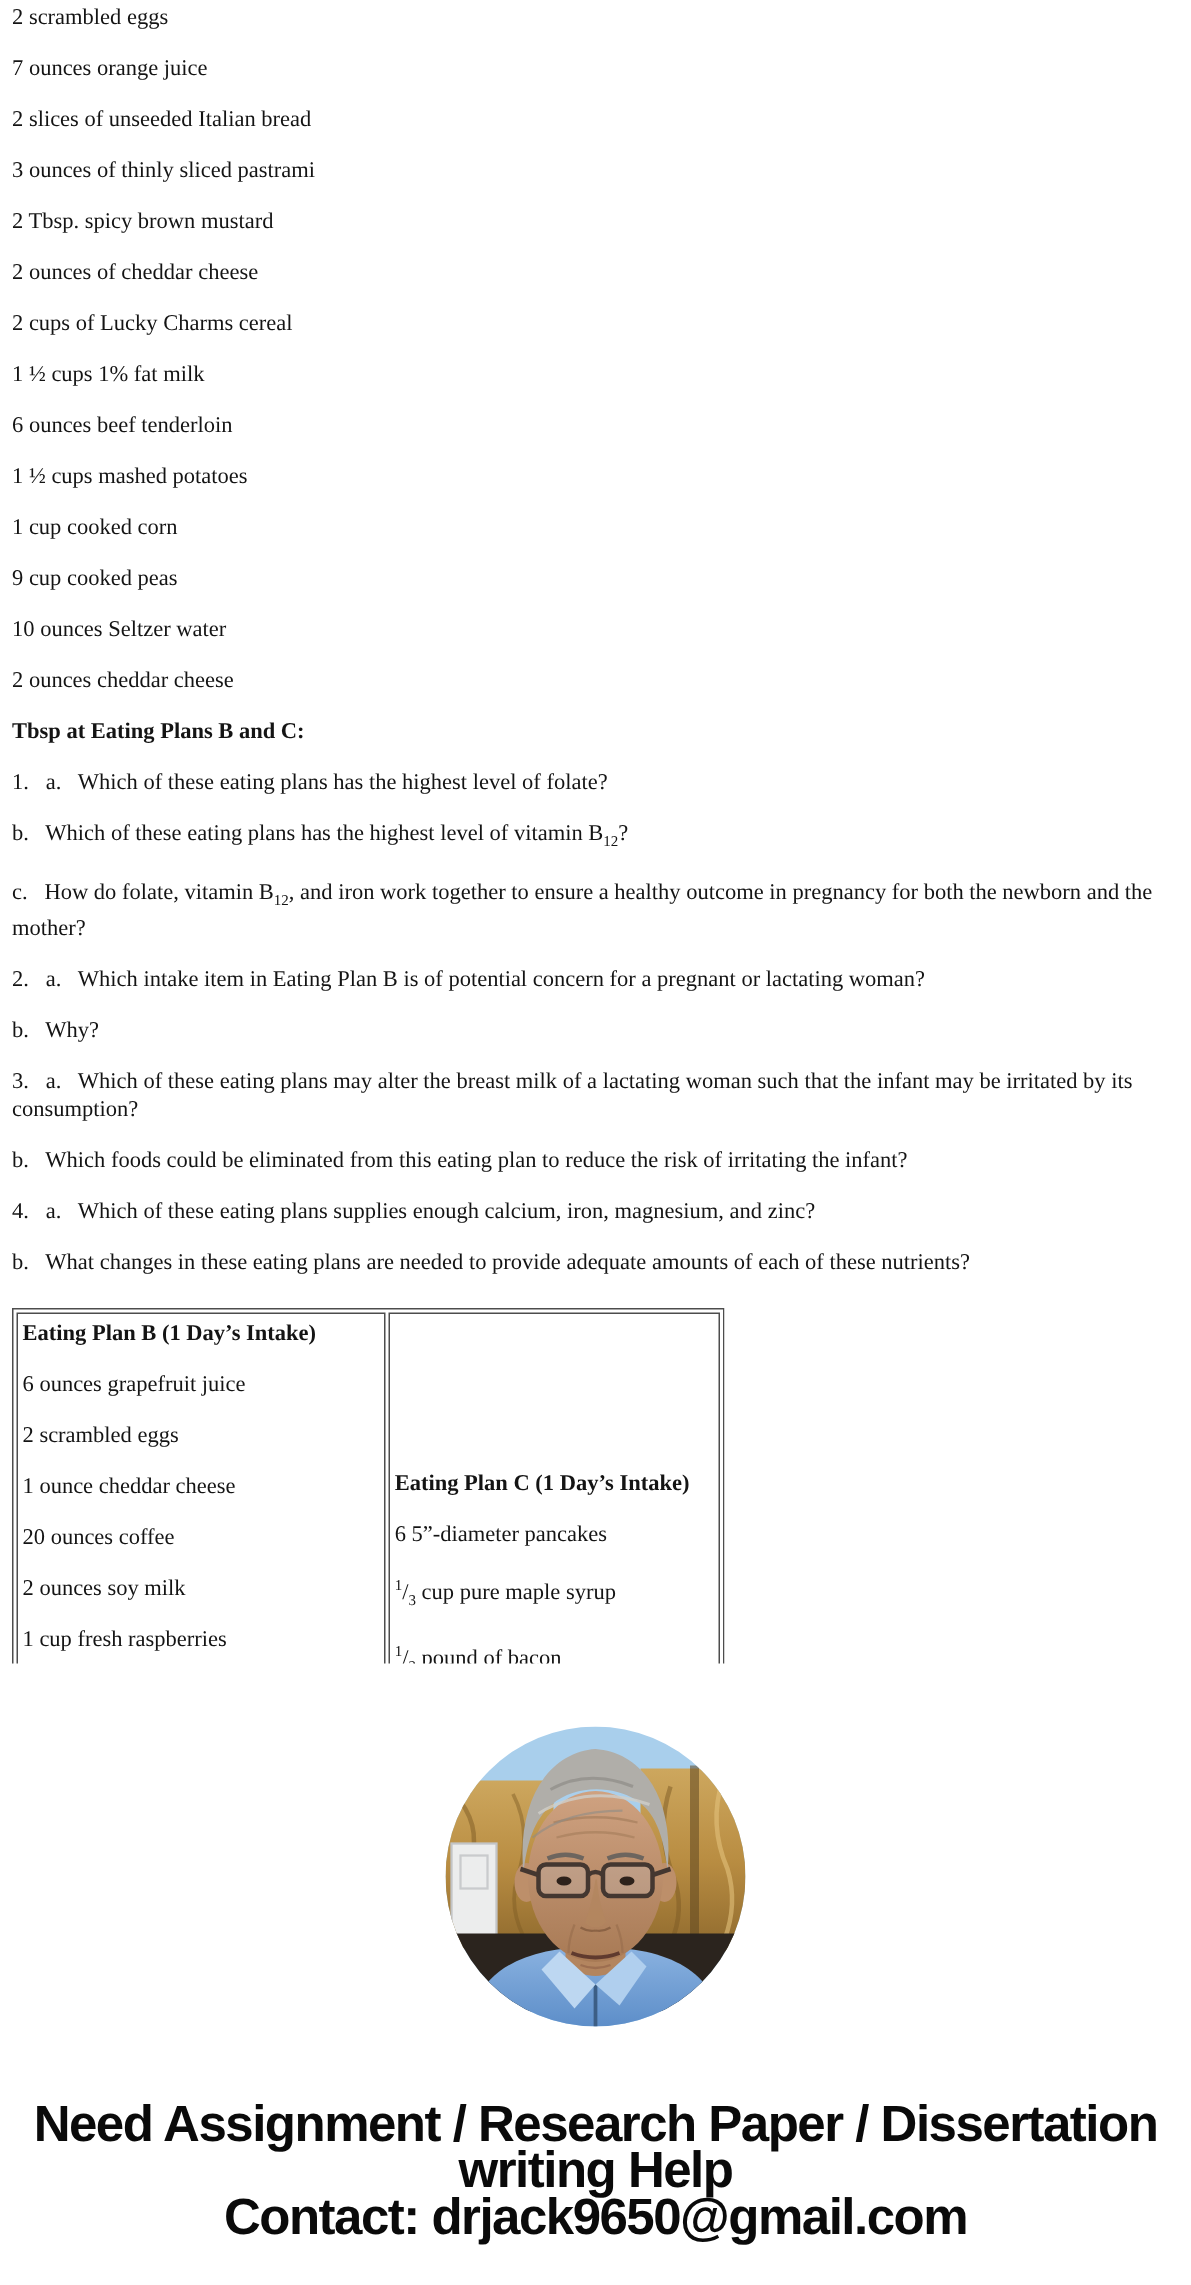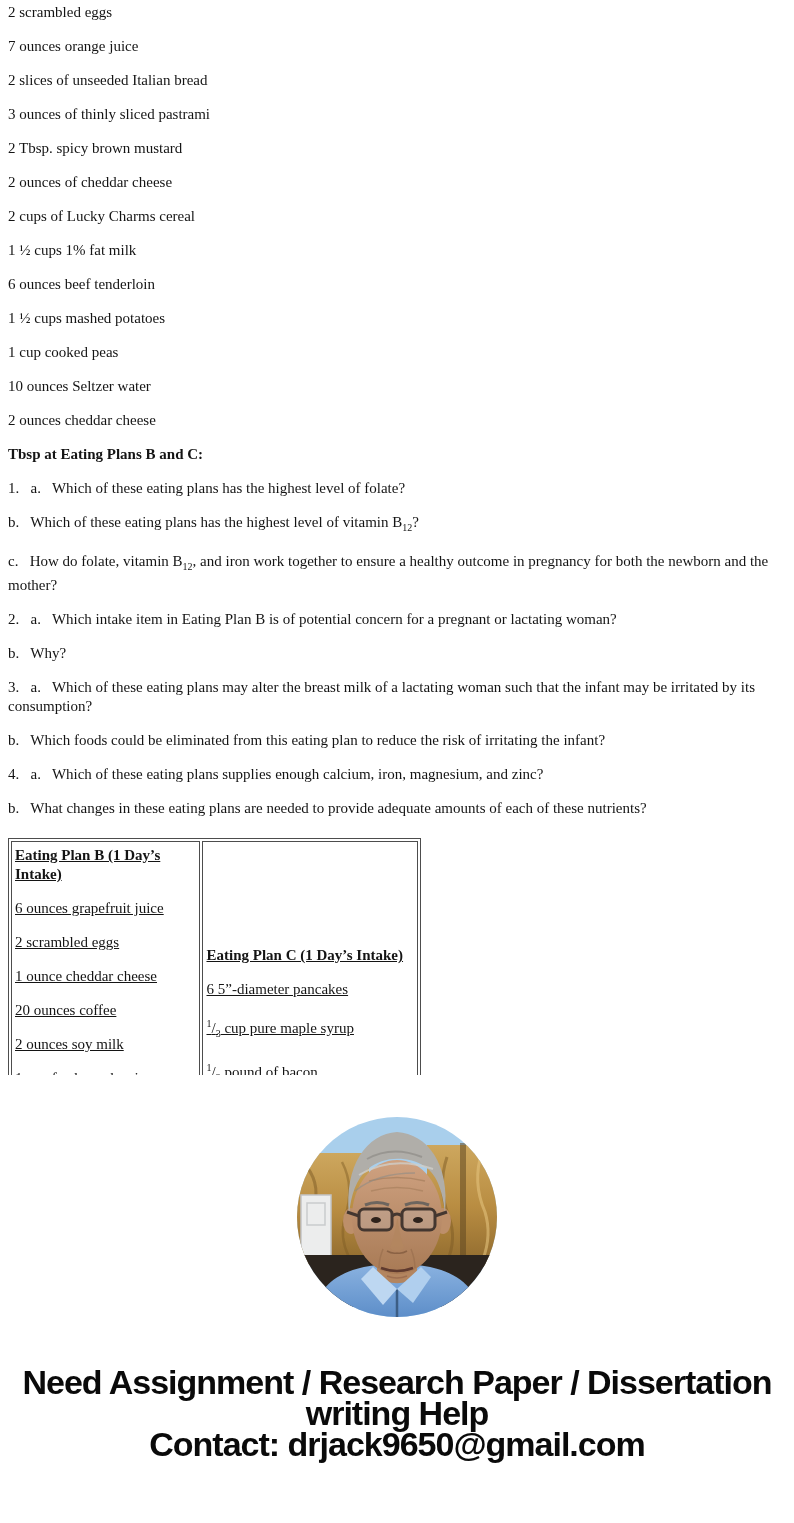--- a/index.html
+++ b/index.html
@@ -21,23 +21,22 @@
     margin: 15px 0;
   }
   .bold { font-weight: bold; }
   sub { font-size: 10px; }
   sup { font-size: 10px; }
 
   
   .table-clip {
     margin-top: 20px;
     height: 237px;
-    width: 413px;
+    width: 475px;
     overflow: hidden;
-    text-decoration: underline;
   }
   table.plans {
     border: 1px solid #4d4d4d;
     border-collapse: separate;
     border-spacing: 2px;
   }
   table.plans td {
     border: 1px solid #4d4d4d;
     vertical-align: top;
     padding: 1px 3px;
@@ -74,21 +73,22 @@
   <p>2 scrambled eggs</p>
   <p>7 ounces orange juice</p>
   <p>2 slices of unseeded Italian bread</p>
   <p>3 ounces of thinly sliced pastrami</p>
   <p>2 Tbsp. spicy brown mustard</p>
   <p>2 ounces of cheddar cheese</p>
   <p>2 cups of Lucky Charms cereal</p>
   <p>1 ½ cups 1% fat milk</p>
   <p>6 ounces beef tenderloin</p>
   <p>1 ½ cups mashed potatoes</p>
-  <p>1 cup cooked peas</p>
+  <p>1 cup cooked corn</p>
+  <p>9 cup cooked peas</p>
   <p>10 ounces Seltzer water</p>
   <p>2 ounces cheddar cheese</p>
 
   <p class="bold">Tbsp at Eating Plans B and C:</p>
 
   <p>1.&nbsp;&nbsp; a.&nbsp;&nbsp; Which of these eating plans has the highest level of folate?</p>
   <p><span>b.&nbsp;&nbsp; Which of these eating plans has the highest level of vitamin B</span><sub>12</sub><span>?</span></p>
   <p><span>c.&nbsp;&nbsp; How do folate, vitamin B</span><sub>12</sub><span>, and iron work together to ensure a healthy outcome in pregnancy for both the newborn and the mother?</span></p>
   <p>2.&nbsp;&nbsp; a.&nbsp;&nbsp; Which intake item in Eating Plan B is of potential concern for a pregnant or lactating woman?</p>
   <p>b.&nbsp;&nbsp; Why?</p>

